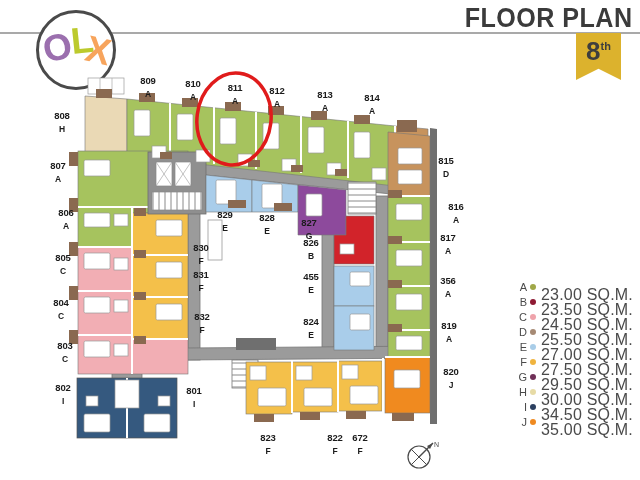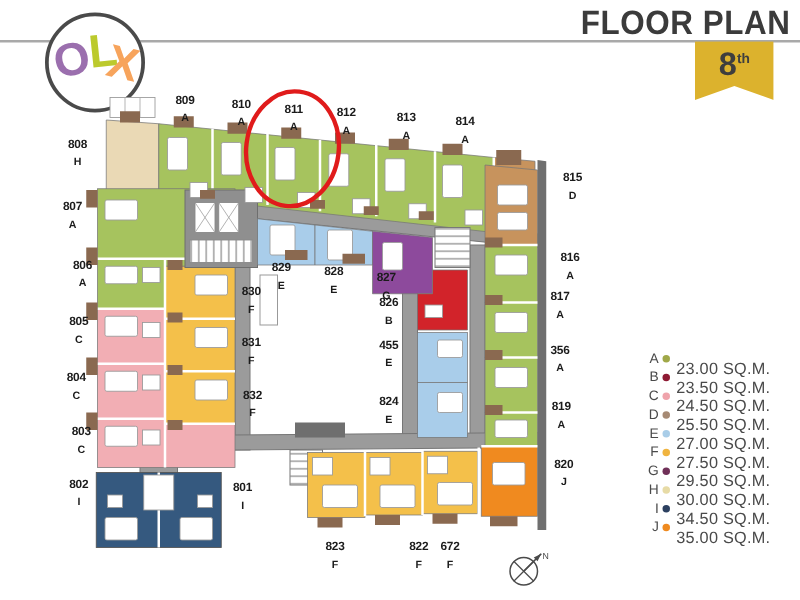--- a/index.html
+++ b/index.html
@@ -10,37 +10,37 @@
   
   .logo{position:absolute;left:36px;top:10px;width:80px;height:80px;border:3px solid #4a4a4a;
         border-radius:50%;background:#fff;box-sizing:border-box;}
   .bl{position:absolute;font-weight:bold;font-size:37px;line-height:1;}
   .bl0{left:4px;top:16px;transform:rotate(-12deg);}
   .bl1{left:32px;top:9px;transform:rotate(-6deg);}
   .bl2{left:47px;top:19px;transform:rotate(13deg);}
   
   .title{position:absolute;top:3px;right:8px;font-size:27px;font-weight:bold;color:#3b3b3b;
          letter-spacing:0.5px;transform:scaleX(0.93);transform-origin:right;}
-  .ribbon{position:absolute;left:556px;top:33px;width:63px;height:47px;background:#dcb22d;
+  .ribbon{position:absolute;left:576px;top:33px;width:45px;height:47px;background:#dcb22d;
           clip-path:polygon(0 0,100% 0,100% 100%,50% 76%,0 100%);text-align:center;}
   .ribbon .num{font-size:26px;font-weight:bold;color:#3e3e3e;line-height:1;margin-top:5px;display:inline-block;}
   .ribbon sup{font-size:11px;font-weight:bold;color:#3e3e3e;}
   
   .plan{position:absolute;left:0;top:0;width:640px;height:480px;}
   
   .ulabel{position:absolute;transform:translateX(-50%);text-align:center;color:#1b1b1b;
           font-weight:bold;font-size:9.5px;line-height:1.45;letter-spacing:-0.2px;white-space:nowrap;}
   .ulabel .utype{font-size:8.5px;}
   
   .legend{position:absolute;left:502px;top:279px;width:132px;}
   .ltitle{font-size:13px;font-weight:600;color:#4d4d4d;letter-spacing:1.2px;margin-bottom:7px;}
   .lrow{display:flex;align-items:center;height:15px;}
   .ltype{width:25px;text-align:right;font-size:11px;color:#4a4a4a;}
   .ldot{width:6px;height:6px;border-radius:50%;margin-left:3px;margin-right:5px;flex:0 0 auto;}
-  .larea{font-size:13px;color:#4a4a4a;letter-spacing:0.2px;margin-top:16px;}
+  .larea{font-size:16px;color:#4a4a4a;letter-spacing:0.2px;margin-top:16px;}
 </style>
 </head>
 <body>
 
 <div class="stage">
 
   <div class="topline"></div>
 
   <div class="logo">
     <div>
@@ -320,21 +320,21 @@
         <div class="utype">A</div>
       </div>
       <div class="ulabel" style="left: 325px; top: 88px;">
         <div>813</div>
         <div class="utype">A</div>
       </div>
       <div class="ulabel" style="left: 372px; top: 91px;">
         <div>814</div>
         <div class="utype">A</div>
       </div>
-      <div class="ulabel" style="left: 446px; top: 136px; margin-left: 12px;">
+      <div class="ulabel" style="left: 446px; top: 154px;">
         <div>815</div>
         <div class="utype">D</div>
       </div>
       <div class="ulabel" style="left: 446px; top: 200px; padding-left: 20px;">
         <div>816</div>
         <div class="utype">A</div>
       </div>
       <div class="ulabel" style="left: 448px; top: 231px;">
         <div>817</div>
         <div class="utype">A</div>
@@ -380,21 +380,21 @@
         <div class="utype">G</div>
       </div>
       <div class="ulabel" style="left: 267px; top: 211px;">
         <div>828</div>
         <div class="utype">E</div>
       </div>
       <div class="ulabel" style="left: 225px; top: 208px;">
         <div>829</div>
         <div class="utype">E</div>
       </div>
-      <div class="ulabel" style="left: 201px; top: 227px;">
+      <div class="ulabel" style="left: 201px; top: 241px;">
         <div>830</div>
         <div class="utype">F</div>
       </div>
       <div class="ulabel" style="left: 201px; top: 268px;">
         <div>831</div>
         <div class="utype">F</div>
       </div>
       <div class="ulabel" style="left: 202px; top: 310px;">
         <div>832</div>
         <div class="utype">F</div>

